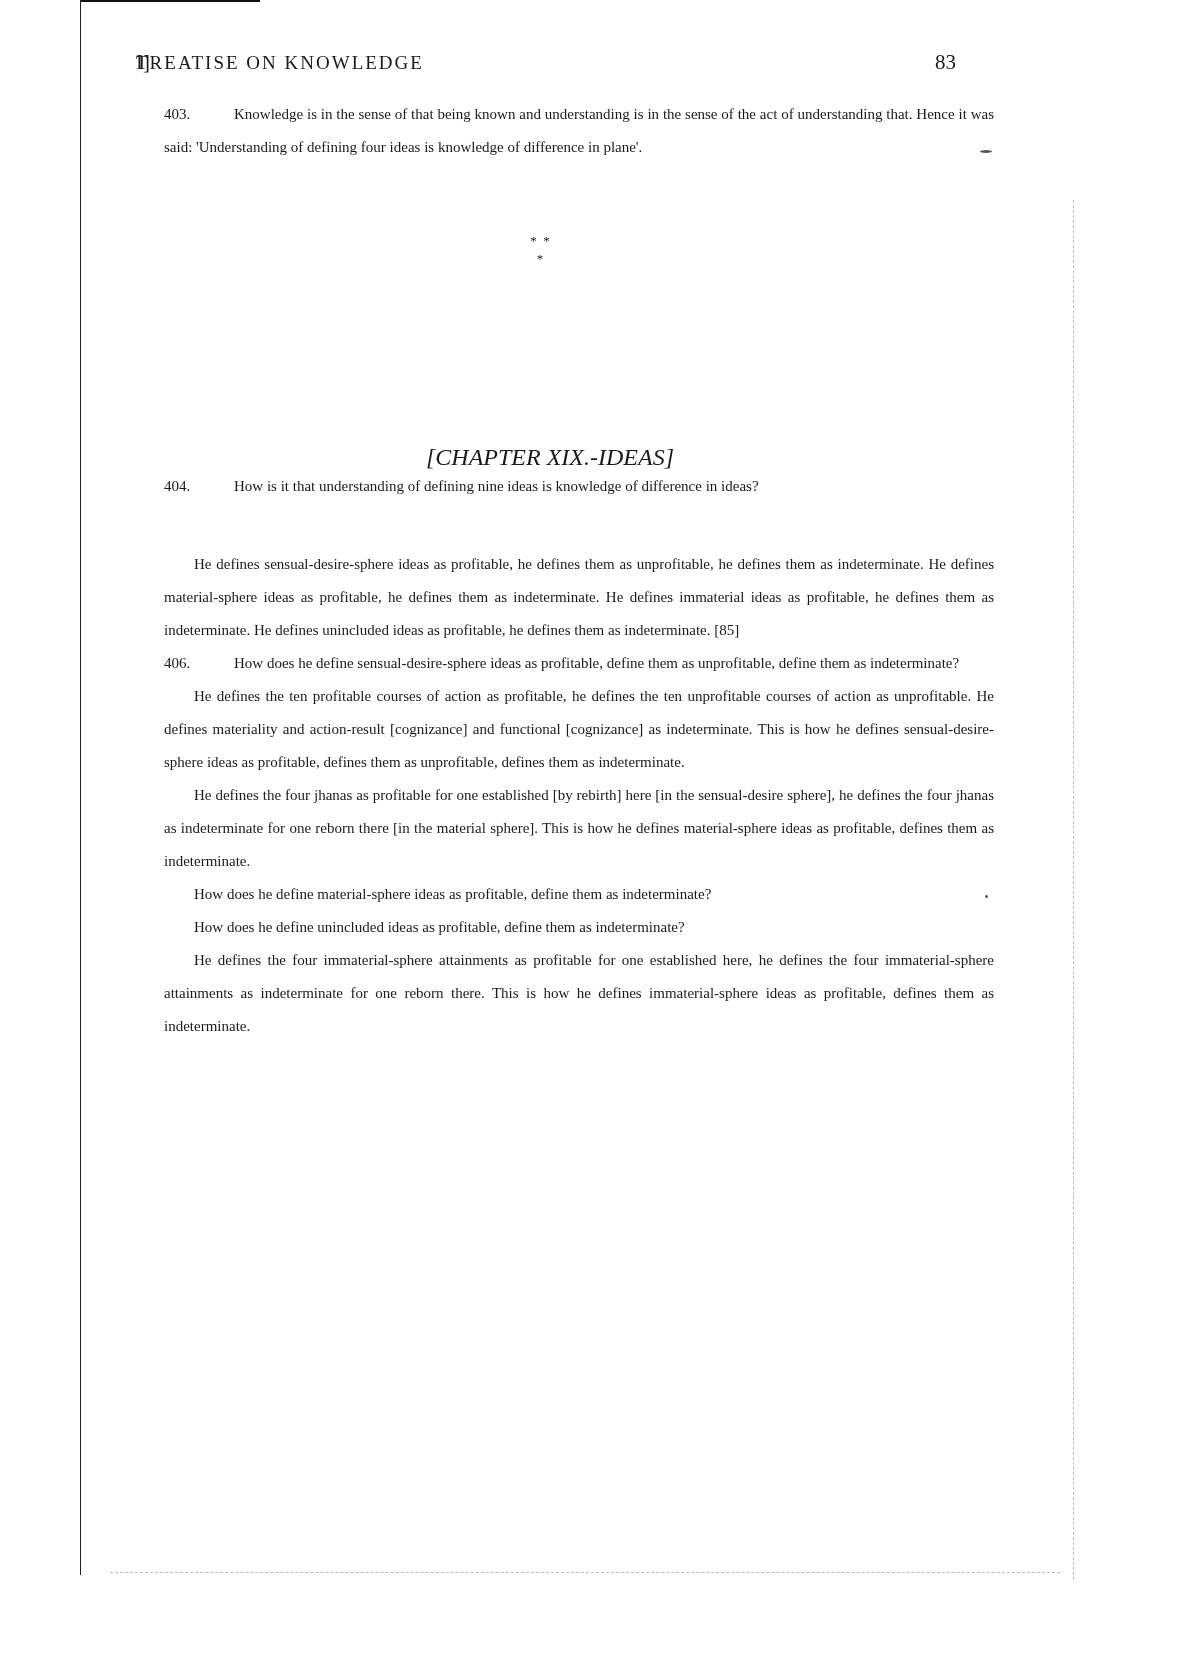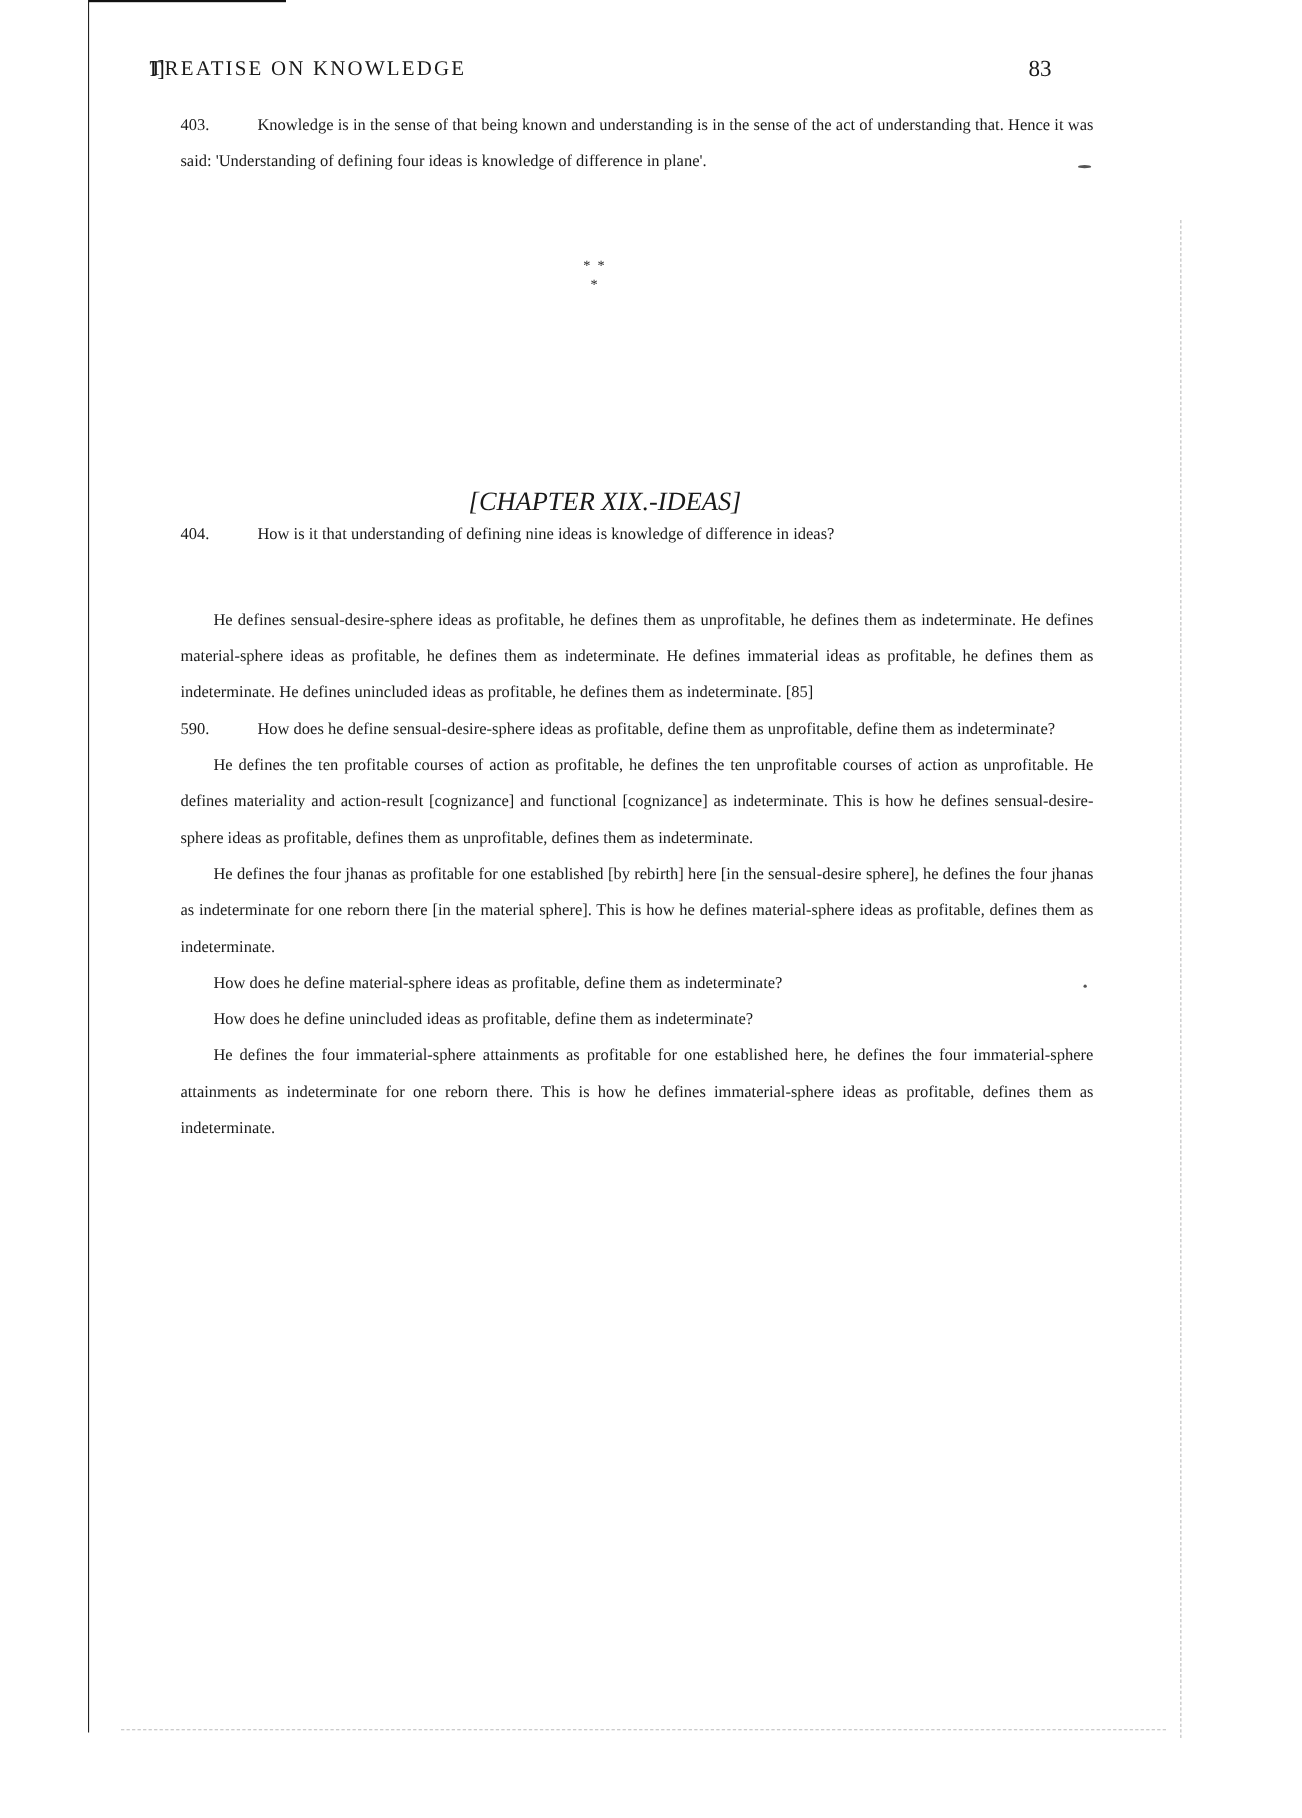--- a/index.html
+++ b/index.html
@@ -53,21 +53,21 @@
 
 <div class="text" style="top: 470px;">
   <p class="para">
     <span class="num">404.</span><span class="italic">How is it that understanding of defining nine ideas is knowledge of difference in ideas?</span>
   </p>
 </div>
 
 <div class="text" style="top: 548px;">
   <p class="para indent">He defines sensual-desire-sphere ideas as profitable, he defines them as unprofitable, he defines them as indeterminate. He defines material-sphere ideas as profitable, he defines them as indeterminate. He defines immaterial ideas as profitable, he defines them as indeterminate. He defines unincluded ideas as profitable, he defines them as indeterminate. [85]</p>
   <p class="para">
-    <span class="num">590.</span><span>How does he define sensual-desire-sphere ideas as profitable, define them as unprofitable, define them as indeterminate?</span>
+    <span class="num">406.</span><span>How does he define sensual-desire-sphere ideas as profitable, define them as unprofitable, define them as indeterminate?</span>
   </p>
   <p class="para indent">He defines the ten profitable courses of action as profitable, he defines the ten unprofitable courses of action as unprofitable. He defines materiality and action-result [cognizance] and functional [cognizance] as indeterminate. This is how he defines sensual-desire-sphere ideas as profitable, defines them as unprofitable, defines them as indeterminate.</p>
   <p class="para indent">He defines the four jhanas as profitable for one established [by rebirth] here [in the sensual-desire sphere], he defines the four jhanas as indeterminate for one reborn there [in the material sphere]. This is how he defines material-sphere ideas as profitable, defines them as indeterminate.</p>
   <p class="para indent">How does he define material-sphere ideas as profitable, define them as indeterminate?</p>
   <p class="para indent">How does he define unincluded ideas as profitable, define them as indeterminate?</p>
   <p class="para indent">He defines the four immaterial-sphere attainments as profitable for one established here, he defines the four immaterial-sphere attainments as indeterminate for one reborn there. This is how he defines immaterial-sphere ideas as profitable, defines them as indeterminate.</p>
 </div>
 
 <div class="speck" style="left:980px; top:150px; width:12px; height:3px;"></div>
 <div class="speck" style="left:985px; top:895px;"></div>

